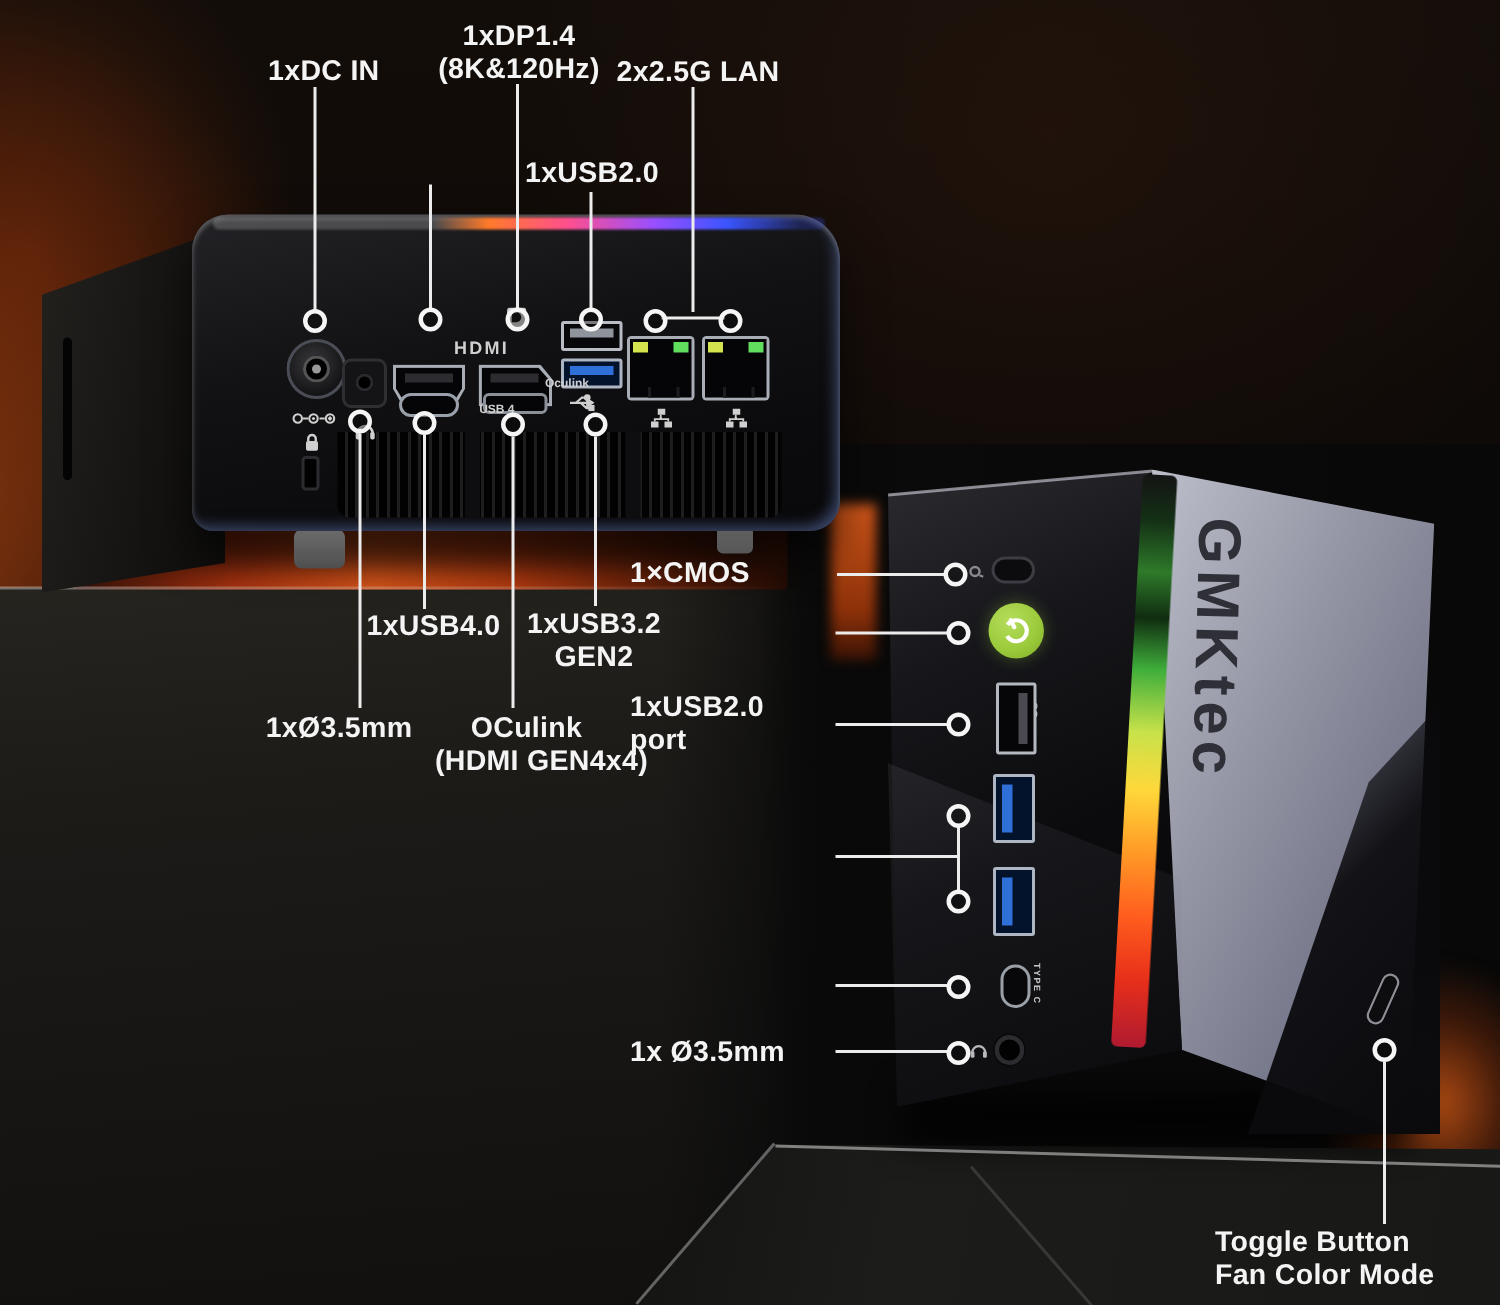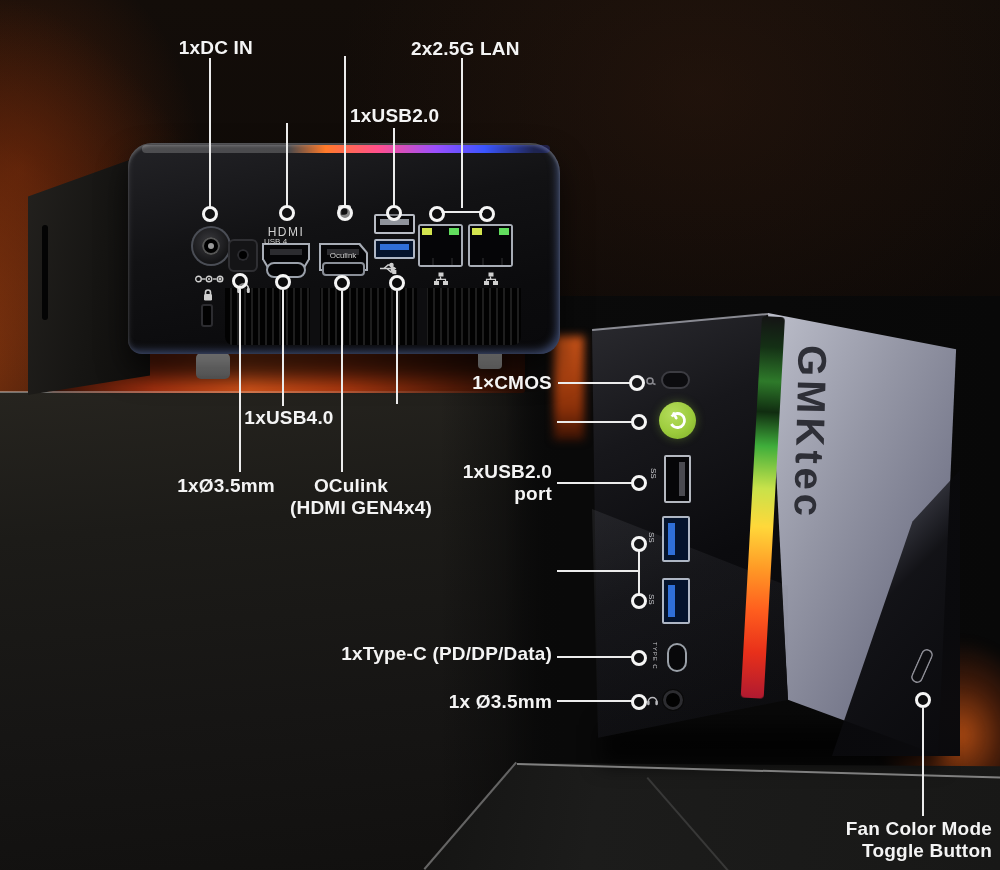--- a/index.html
+++ b/index.html
@@ -12,23 +12,23 @@
       linear-gradient(#130d09, #0d0907 45%, #0a0807);}
   .abs{position:absolute;}
   
   .lnv{position:absolute;width:2px;background:#ececec;z-index:40;}
   .lnh{position:absolute;height:2px;background:#ececec;z-index:40;}
   .co{position:absolute;width:16px;height:16px;border:3px solid #f5f5f5;border-radius:50%;
       box-sizing:border-box;background:rgba(10,10,10,.38);z-index:41;}
   .lbl{position:absolute;font-weight:700;font-size:19px;line-height:1.16;color:#f4f4f4;
       letter-spacing:.2px;white-space:nowrap;z-index:42;}
   .lbl span{display:block;}
-  .center{text-align:center}.right{text-align:right}
+  .center{text-align:center}.right{}
   
-  .mark{position:absolute;color:#cfcfcf;font-weight:400;z-index:26;}
+  .mark{position:absolute;color:#cfcfcf;font-weight:700;z-index:26;margin-left:35px;}
   .vtext{writing-mode:vertical-rl;}
   
   .metal{background:#a8adb6;}
   .portfill{position:absolute;inset:2px;background:#050507;}
   svg{display:block;}
 </style>
 </head>
 <body>
 
 <div class="scene">
@@ -95,21 +95,21 @@
         <rect x="1.2" y="8" width="3" height="5" rx="1.2" fill="#cfcfcf"></rect>
         <rect x="10.8" y="8" width="3" height="5" rx="1.2" fill="#cfcfcf"></rect>
       </svg>
   </div>
 
   <div class="mark" style="left:262px;top:225px;width:48px;font-size:12px;letter-spacing:1.5px;text-align:center;">HDMI</div>
   <div class="abs metal" style="left:262px;top:243px;width:48px;height:28px;clip-path:polygon(0 0,100% 0,100% 58%,86% 100%,14% 100%,0 58%);z-index:25;">
     <div class="portfill" style="clip-path:polygon(0 0,100% 0,100% 58%,86% 100%,14% 100%,0 58%);"></div>
     <div class="abs" style="left:8px;top:6px;width:32px;height:6px;background:#2c2c30;"></div>
   </div>
-  <div class="mark" style="left:264px;top:237px;width:44px;font-size:8px;text-align:left;">USB 4</div>
+  <div class="mark" style="left:264px;top:268px;width:44px;font-size:8px;text-align:right;">USB 4</div>
   <div class="abs" style="left:266px;top:262px;width:40px;height:16px;border:2px solid #9aa0aa;border-radius:9px;background:#050507;box-sizing:border-box;z-index:25;"></div>
 
   <div class="abs" style="left:338px;top:205px;z-index:26;">
     <svg width="13" height="13" viewBox="0 0 13 13">
         <rect width="13" height="13" rx="2.5" fill="#cfcfcf"></rect>
         <path d="M3.2 3.2h3a3.3 3.3 0 0 1 0 6.6h-3z" fill="#121214"></path>
       </svg>
   </div>
   <div class="abs metal" style="left:319px;top:243px;width:49px;height:28px;clip-path:polygon(0 0,84% 0,100% 34%,100% 100%,0 100%);z-index:25;">
     <div class="portfill" style="clip-path:polygon(0 0,84% 0,100% 34%,100% 100%,0 100%);"></div>
@@ -282,48 +282,53 @@
   <div class="co" style="left:631px;top:475px;"></div>
   <div class="co" style="left:631px;top:536px;"></div>
   <div class="co" style="left:631px;top:593px;"></div>
   <div class="co" style="left:631px;top:650px;"></div>
   <div class="co" style="left:631px;top:694px;"></div>
   <div class="co" style="left:915px;top:692px;"></div>
 
   <div class="lbl center" style="left:167px;top:37px;width:86px;text-align:right;">
     <span>1xDC IN</span>
     </div>
+  <div class="lbl center" style="left:287px;top:14px;width:118px;">
+    <span>1xDP1.4</span>
+    <span>(8K&amp;120Hz)</span>
+    </div>
   <div class="lbl center" style="left:411px;top:38px;width:104px;">
     <span>2x2.5G LAN</span>
     </div>
   <div class="lbl center" style="left:350px;top:105px;width:86px;">
     <span>1xUSB2.0</span>
     </div>
   <div class="lbl center" style="left:243px;top:407px;width:92px;">
     <span>1xUSB4.0</span>
+    </div>
+  <div class="lbl center" style="left:350px;top:406px;width:92px;">
+    <span>1xUSB3.2</span>
+    <span>GEN2</span>
     </div>
   <div class="lbl center" style="left:176px;top:475px;width:100px;">
     <span>1xØ3.5mm</span>
     </div>
   <div class="lbl center" style="left:290px;top:475px;width:122px;">
     <span>OCulink</span>
     <span>(HDMI GEN4x4)</span>
     </div>
 
   <div class="lbl right" style="left:420px;top:372px;width:132px;">
     <span>1×CMOS</span>
     </div>
   <div class="lbl right" style="left:420px;top:461px;width:132px;">
     <span>1xUSB2.0</span>
     <span>port</span>
     </div>
-  <div class="lbl right" style="left:330px;top:643px;width:222px;">
-    <span>1xType-C (PD/DP/Data)</span>
-    </div>
   <div class="lbl right" style="left:420px;top:691px;width:132px;">
     <span>1x Ø3.5mm</span>
     </div>
   <div class="lbl right" style="left:810px;top:818px;width:182px;">
+    <span>Toggle Button</span>
     <span>Fan Color Mode</span>
-    <span>Toggle Button</span>
     </div>
 
 </div>
 
 </body></html>

